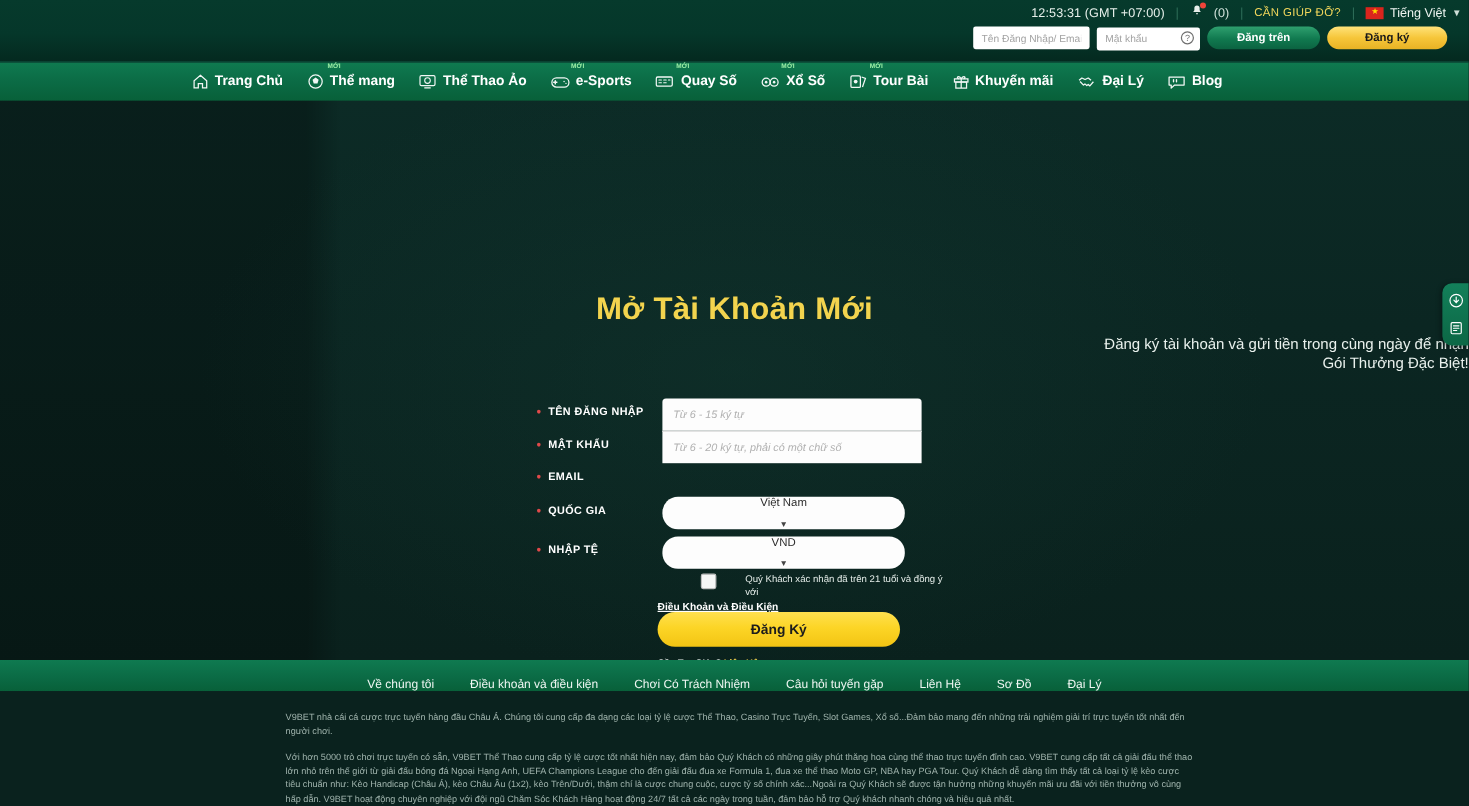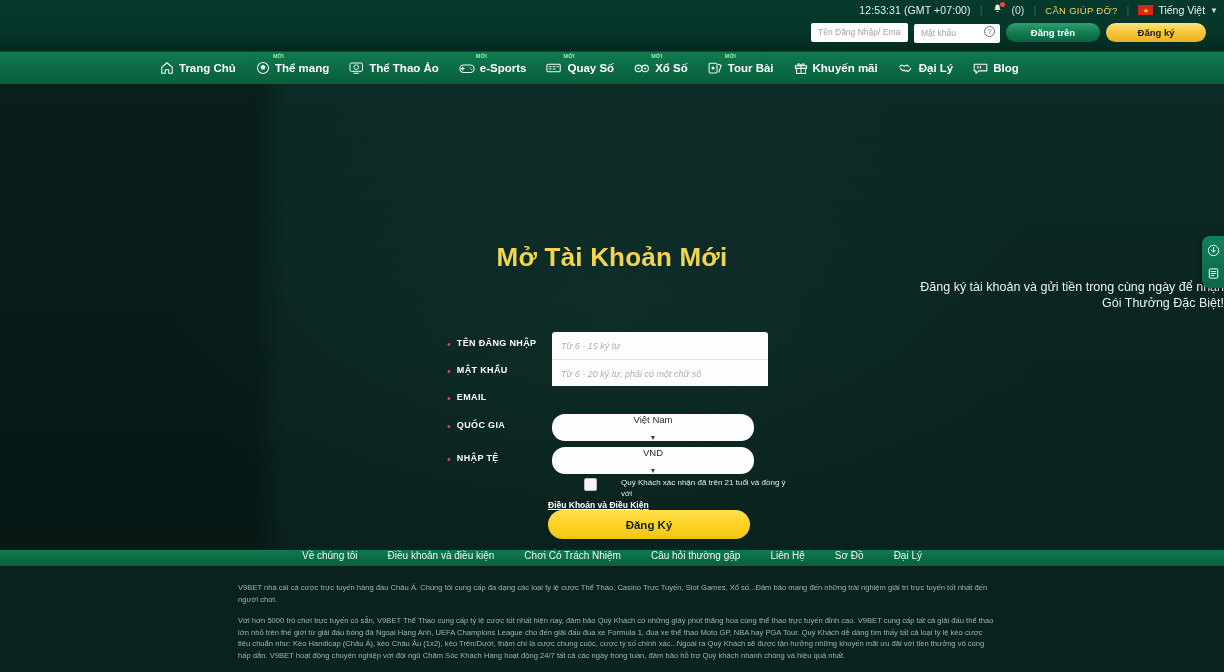--- a/index.html
+++ b/index.html
@@ -202,23 +202,23 @@
     width: 22px; border-radius: 8px 0 0 8px;
     background: linear-gradient(180deg, #13805a 0%, #0c6745 100%);
     padding: 8px 0; display: flex; flex-direction: column;
     align-items: center; gap: 10px;
     box-shadow: -1px 1px 4px rgba(0,0,0,.4);
   }
   .float-side .fbtn { cursor: pointer; display: flex; }
 
   
   .footer-nav {
-    height: 16px;
+    height: 26px;
     background: linear-gradient(180deg, #0f7a50 0%, #0b6b45 55%, #086039 100%);
-    display: flex; align-items: flex-start; justify-content: center; gap: 30px;
+    display: flex; align-items: flex-end; justify-content: center; gap: 30px;
   }
   .footer-nav a {
     color: #eef6f2; font-size: 10px; cursor: pointer; white-space: nowrap;
   }
   .footer-body {
     background: #0a221e; padding: 16px 228px 0 238px;
   }
   .footer-body p {
     color: #9fb3ac; font-size: 7.6px; line-height: 11.5px;
     margin-bottom: 10px; text-align: left;
@@ -468,21 +468,21 @@
             <path d="M5.2 5.6h5.6M5.2 8h5.6M5.2 10.4h3.4" stroke="#ffffff" stroke-width="1.1" stroke-linecap="round"></path>
           </svg>
       </span>
     </div>
   </div>
 
   <div class="footer-nav">
     <a>Về chúng tôi</a>
     <a>Điều khoản và điều kiện</a>
     <a>Chơi Có Trách Nhiệm</a>
-    <a>Câu hỏi thường gặp</a>
+    <a>Câu hỏi tuyến gặp</a>
     <a>Liên Hệ</a>
     <a>Sơ Đồ</a>
     <a>Đại Lý</a>
   </div>
 
   <div class="footer-body">
     <p>V9BET nhà cái cá cược trực tuyến hàng đầu Châu Á. Chúng tôi cung cấp đa dạng các loại tỷ lệ cược Thể Thao, Casino Trực Tuyến, Slot Games, Xổ số...Đảm bảo mang đến những trải nghiệm giải trí trực tuyến tốt nhất đến người chơi.</p>
     <p>Với hơn 5000 trò chơi trực tuyến có sẵn, V9BET Thể Thao cung cấp tỷ lệ cược tốt nhất hiện nay, đảm bảo Quý Khách có những giây phút thăng hoa cùng thể thao trực tuyến đỉnh cao. V9BET cung cấp tất cả giải đấu thể thao lớn nhỏ trên thế giới từ giải đấu bóng đá Ngoại Hạng Anh, UEFA Champions League cho đến giải đấu đua xe Formula 1, đua xe thể thao Moto GP, NBA hay PGA Tour. Quý Khách dễ dàng tìm thấy tất cả loại tỷ lệ kèo cược tiêu chuẩn như: Kèo Handicap (Châu Á), kèo Châu Âu (1x2), kèo Trên/Dưới, thậm chí là cược chung cuộc, cược tỷ số chính xác...Ngoài ra Quý Khách sẽ được tận hưởng những khuyến mãi ưu đãi với tiền thưởng vô cùng hấp dẫn. V9BET hoạt động chuyên nghiệp với đội ngũ Chăm Sóc Khách Hàng hoạt động 24/7 tất cả các ngày trong tuần, đảm bảo hỗ trợ Quý khách nhanh chóng và hiệu quả nhất.</p>
   </div>
 

